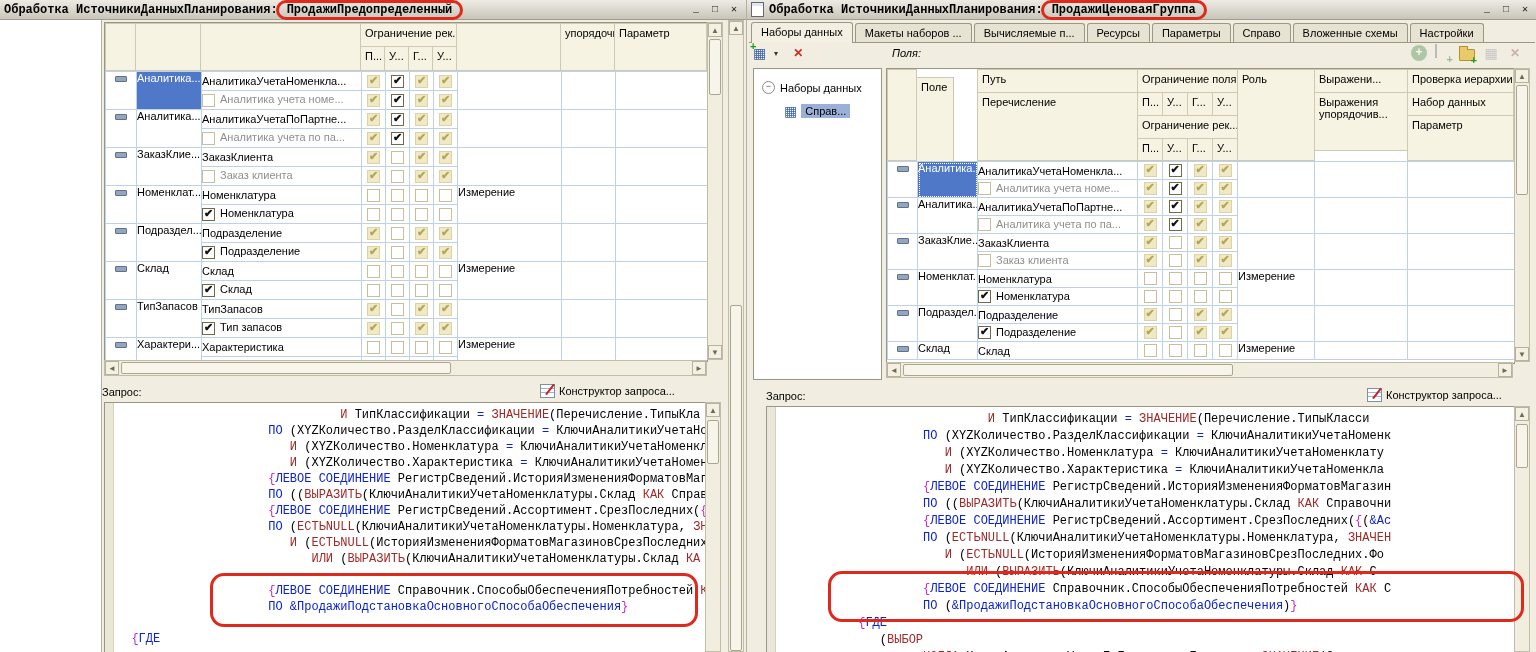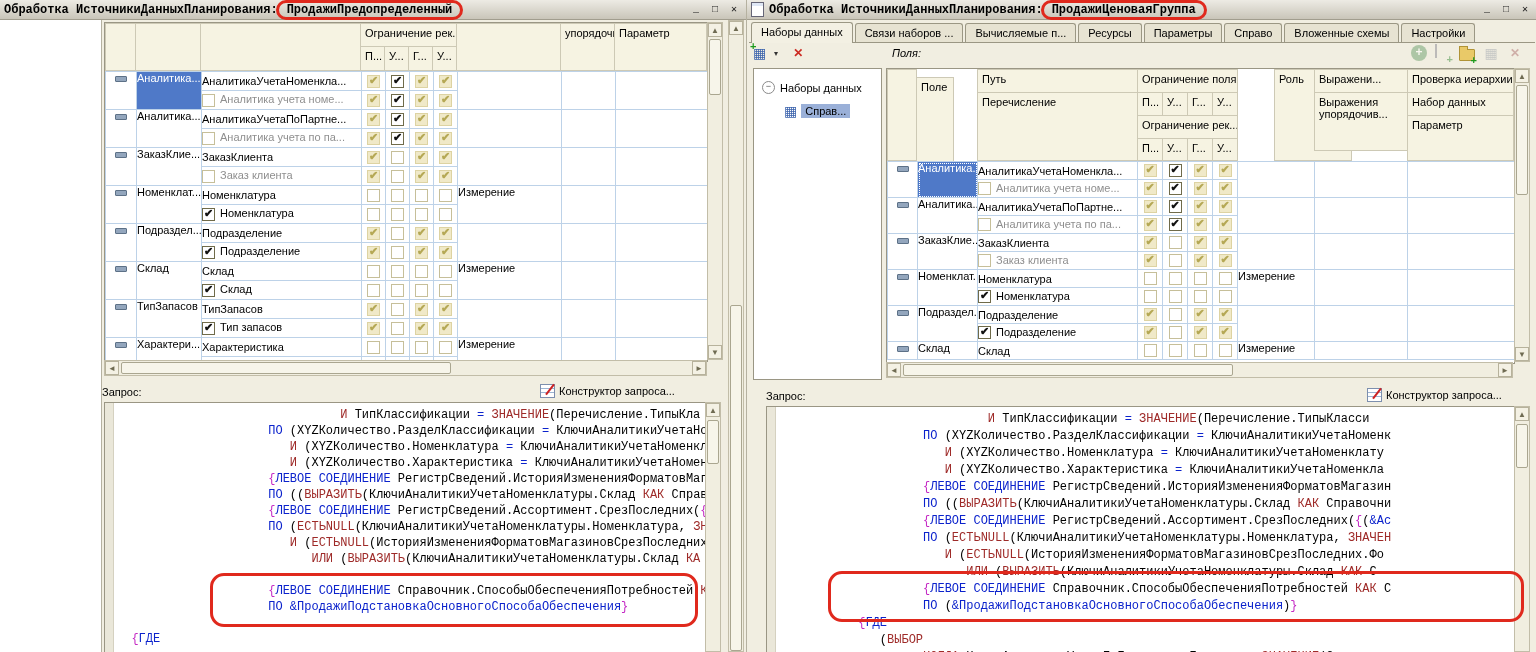--- a/index.html
+++ b/index.html
@@ -359,21 +359,21 @@
       </div>
     <div class="winbtns">
       <span class="wbtn">_</span>
       <span class="wbtn">□</span>
       <span class="wbtn">✕</span>
     </div>
   </div>
 
   <div class="tabs">
       <div class="tab active">Наборы данных</div>
-      <div class="tab">Связи наборов ...</div>
+      <div class="tab">Макеты наборов ...</div>
       <div class="tab">Вычисляемые п...</div>
       <div class="tab">Ресурсы</div>
       <div class="tab">Параметры</div>
       <div class="tab">Справо</div>
       <div class="tab">Вложенные схемы</div>
       <div class="tab">Настройки</div>
     </div>
 
   <div class="toolbar">
     <span class="tool-ico">
@@ -414,21 +414,21 @@
       <div class="hcell" style="left:250px;width:101px;top:0;height:24px;">Ограничение поля</div>
       <div class="hcell" style="left:250px;width:26px;top:23px;height:24px;">П...</div>
       <div class="hcell" style="left:275px;width:26px;top:23px;height:24px;">У...</div>
       <div class="hcell" style="left:300px;width:26px;top:23px;height:24px;">Г...</div>
       <div class="hcell" style="left:325px;width:26px;top:23px;height:24px;">У...</div>
       <div class="hcell" style="left:250px;width:101px;top:46px;height:24px;">Ограничение рек...</div>
       <div class="hcell" style="left:250px;width:26px;top:69px;height:23px;">П...</div>
       <div class="hcell" style="left:275px;width:26px;top:69px;height:23px;">У...</div>
       <div class="hcell" style="left:300px;width:26px;top:69px;height:23px;">Г...</div>
       <div class="hcell" style="left:325px;width:26px;top:69px;height:23px;">У...</div>
-      <div class="hcell" style="left:350px;width:78px;top:0;height:92px;margin-left:37px;">Роль</div>
+      <div class="hcell" style="left:350px;width:78px;top:0;height:92px;">Роль</div>
       <div class="hcell" style="left:427px;width:94px;top:0;height:24px;">Выражени...</div>
       <div class="hcell" style="left:427px;width:94px;top:23px;height:59px;white-space:normal;">Выражения упорядочив...</div>
       <div class="hcell" style="left:520px;width:107px;top:0;height:24px;">Проверка иерархии:</div>
       <div class="hcell" style="left:520px;width:107px;top:23px;height:24px;">Набор данных</div>
       <div class="hcell" style="left:520px;width:107px;top:46px;height:46px;">Параметр</div>
     </div>
     <div class="grid-body" style="top:92px;height:201px;">
       <table class="fields" style="width:627px;">
         <colgroup>
             <col style="width:30px">

